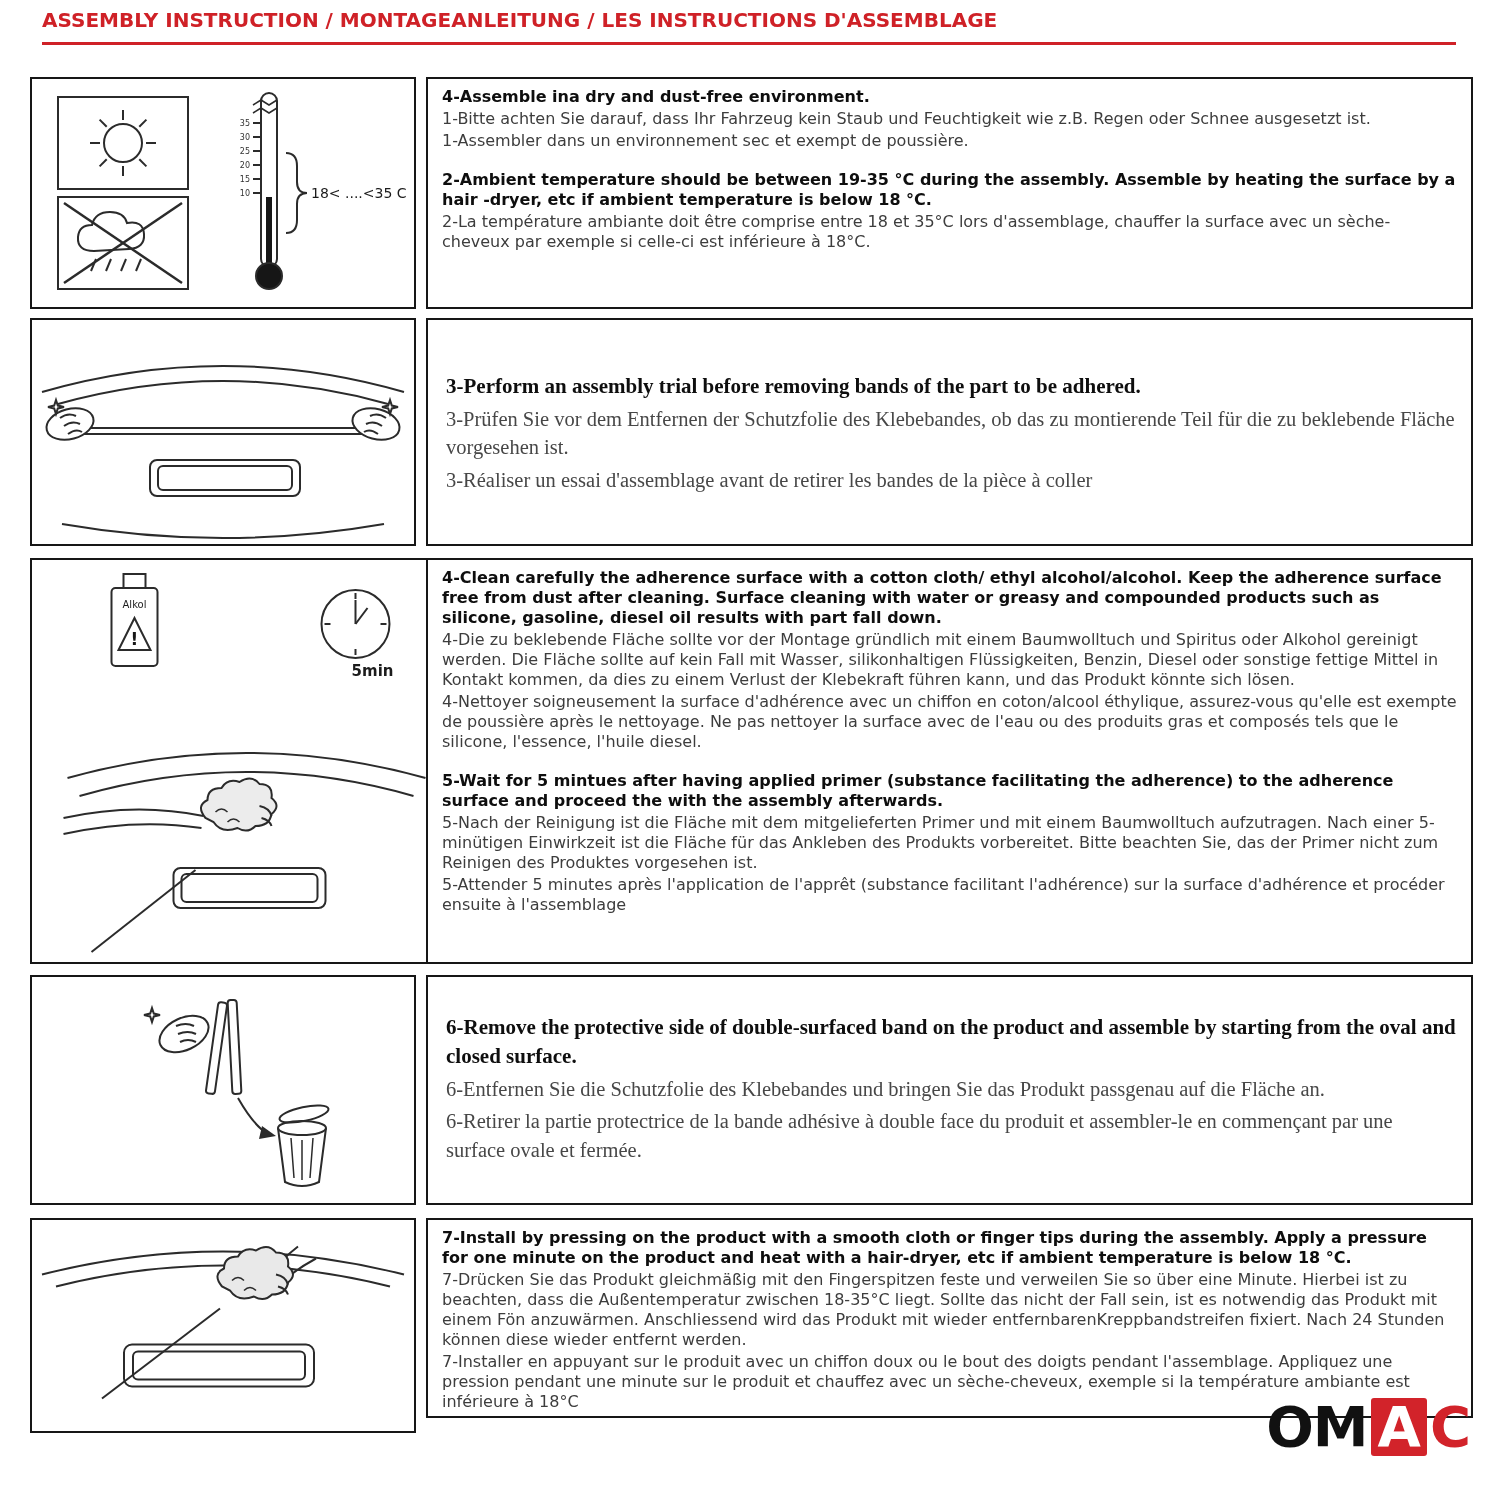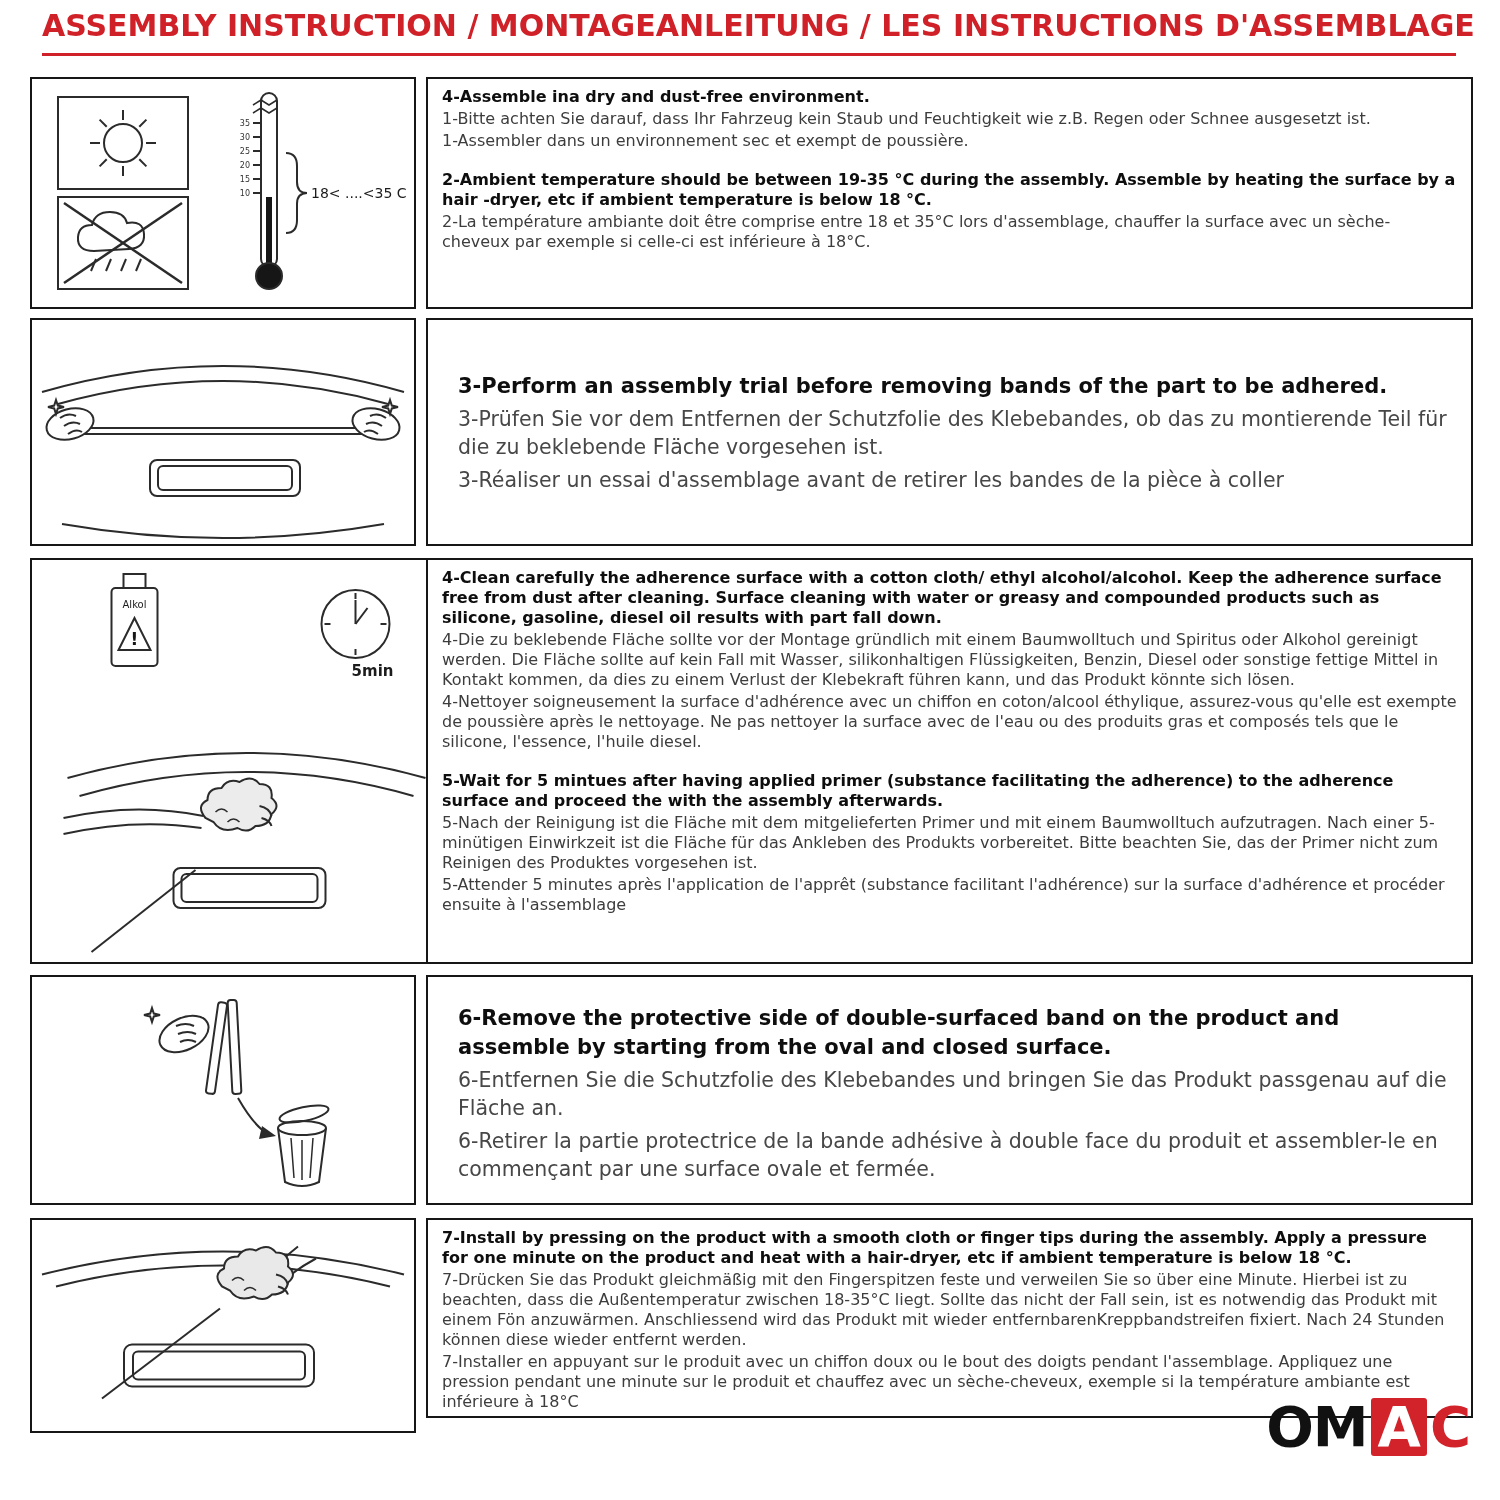--- a/index.html
+++ b/index.html
@@ -1,28 +1,28 @@
 <!DOCTYPE html>
 <html><head>
 <meta charset="utf-8">
 <style>
   html,body{margin:0;padding:0;background:#fff;}
   .page{position:relative;width:1500px;height:1500px;background:#fff;overflow:hidden;
         font-family:"DejaVu Sans","Liberation Sans",sans-serif;color:#222;}
-  .title{position:absolute;left:42px;top:8px;width:1414px;font-size:30px;font-weight:700;
+  .title{position:absolute;left:42px;top:8px;width:1414px;font-size:20px;font-weight:700;
          color:#cf2127;white-space:nowrap;padding-bottom:10px;border-bottom:3px solid #cf2127;}
   .box{position:absolute;border:2px solid #161616;background:#fff;box-sizing:border-box;}
   .textbox{padding:8px 14px;overflow:hidden;}
   .p{margin:0 0 2px 0;font-size:16px;line-height:1.25;color:#3d3d3d;}
   .p.b{font-weight:700;color:#0e0e0e;}
   .gap{height:17px;}
-  .big .p{font-size:20.5px;line-height:1.38;color:#474747;margin:0 0 4px 12px;}
+  .big .p{font-size:20.5px;line-height:1.38;color:#474747;margin:0 0 4px 0;font-family:Liberation Serif, serif;}
   .big .p.b{font-size:21px;color:#0e0e0e;}
   .pad-lg{padding-top:52px;padding-left:18px;}
-  .pad-md{padding-top:27px;padding-left:18px;}
+  .pad-md{padding-top:36px;padding-left:18px;}
   svg{display:block;}
   .logo{position:absolute;right:30px;top:1398px;display:flex;align-items:center;
         font-weight:900;font-size:56px;line-height:1;letter-spacing:-1px;}
   .logo .om{color:#111;}
   .logo .a{background:#d2232a;color:#fff;padding:1px 7px;margin:0 3px;border-radius:3px;}
   .logo .c{color:#d2232a;}
 </style>
 </head>
 <body>
 

